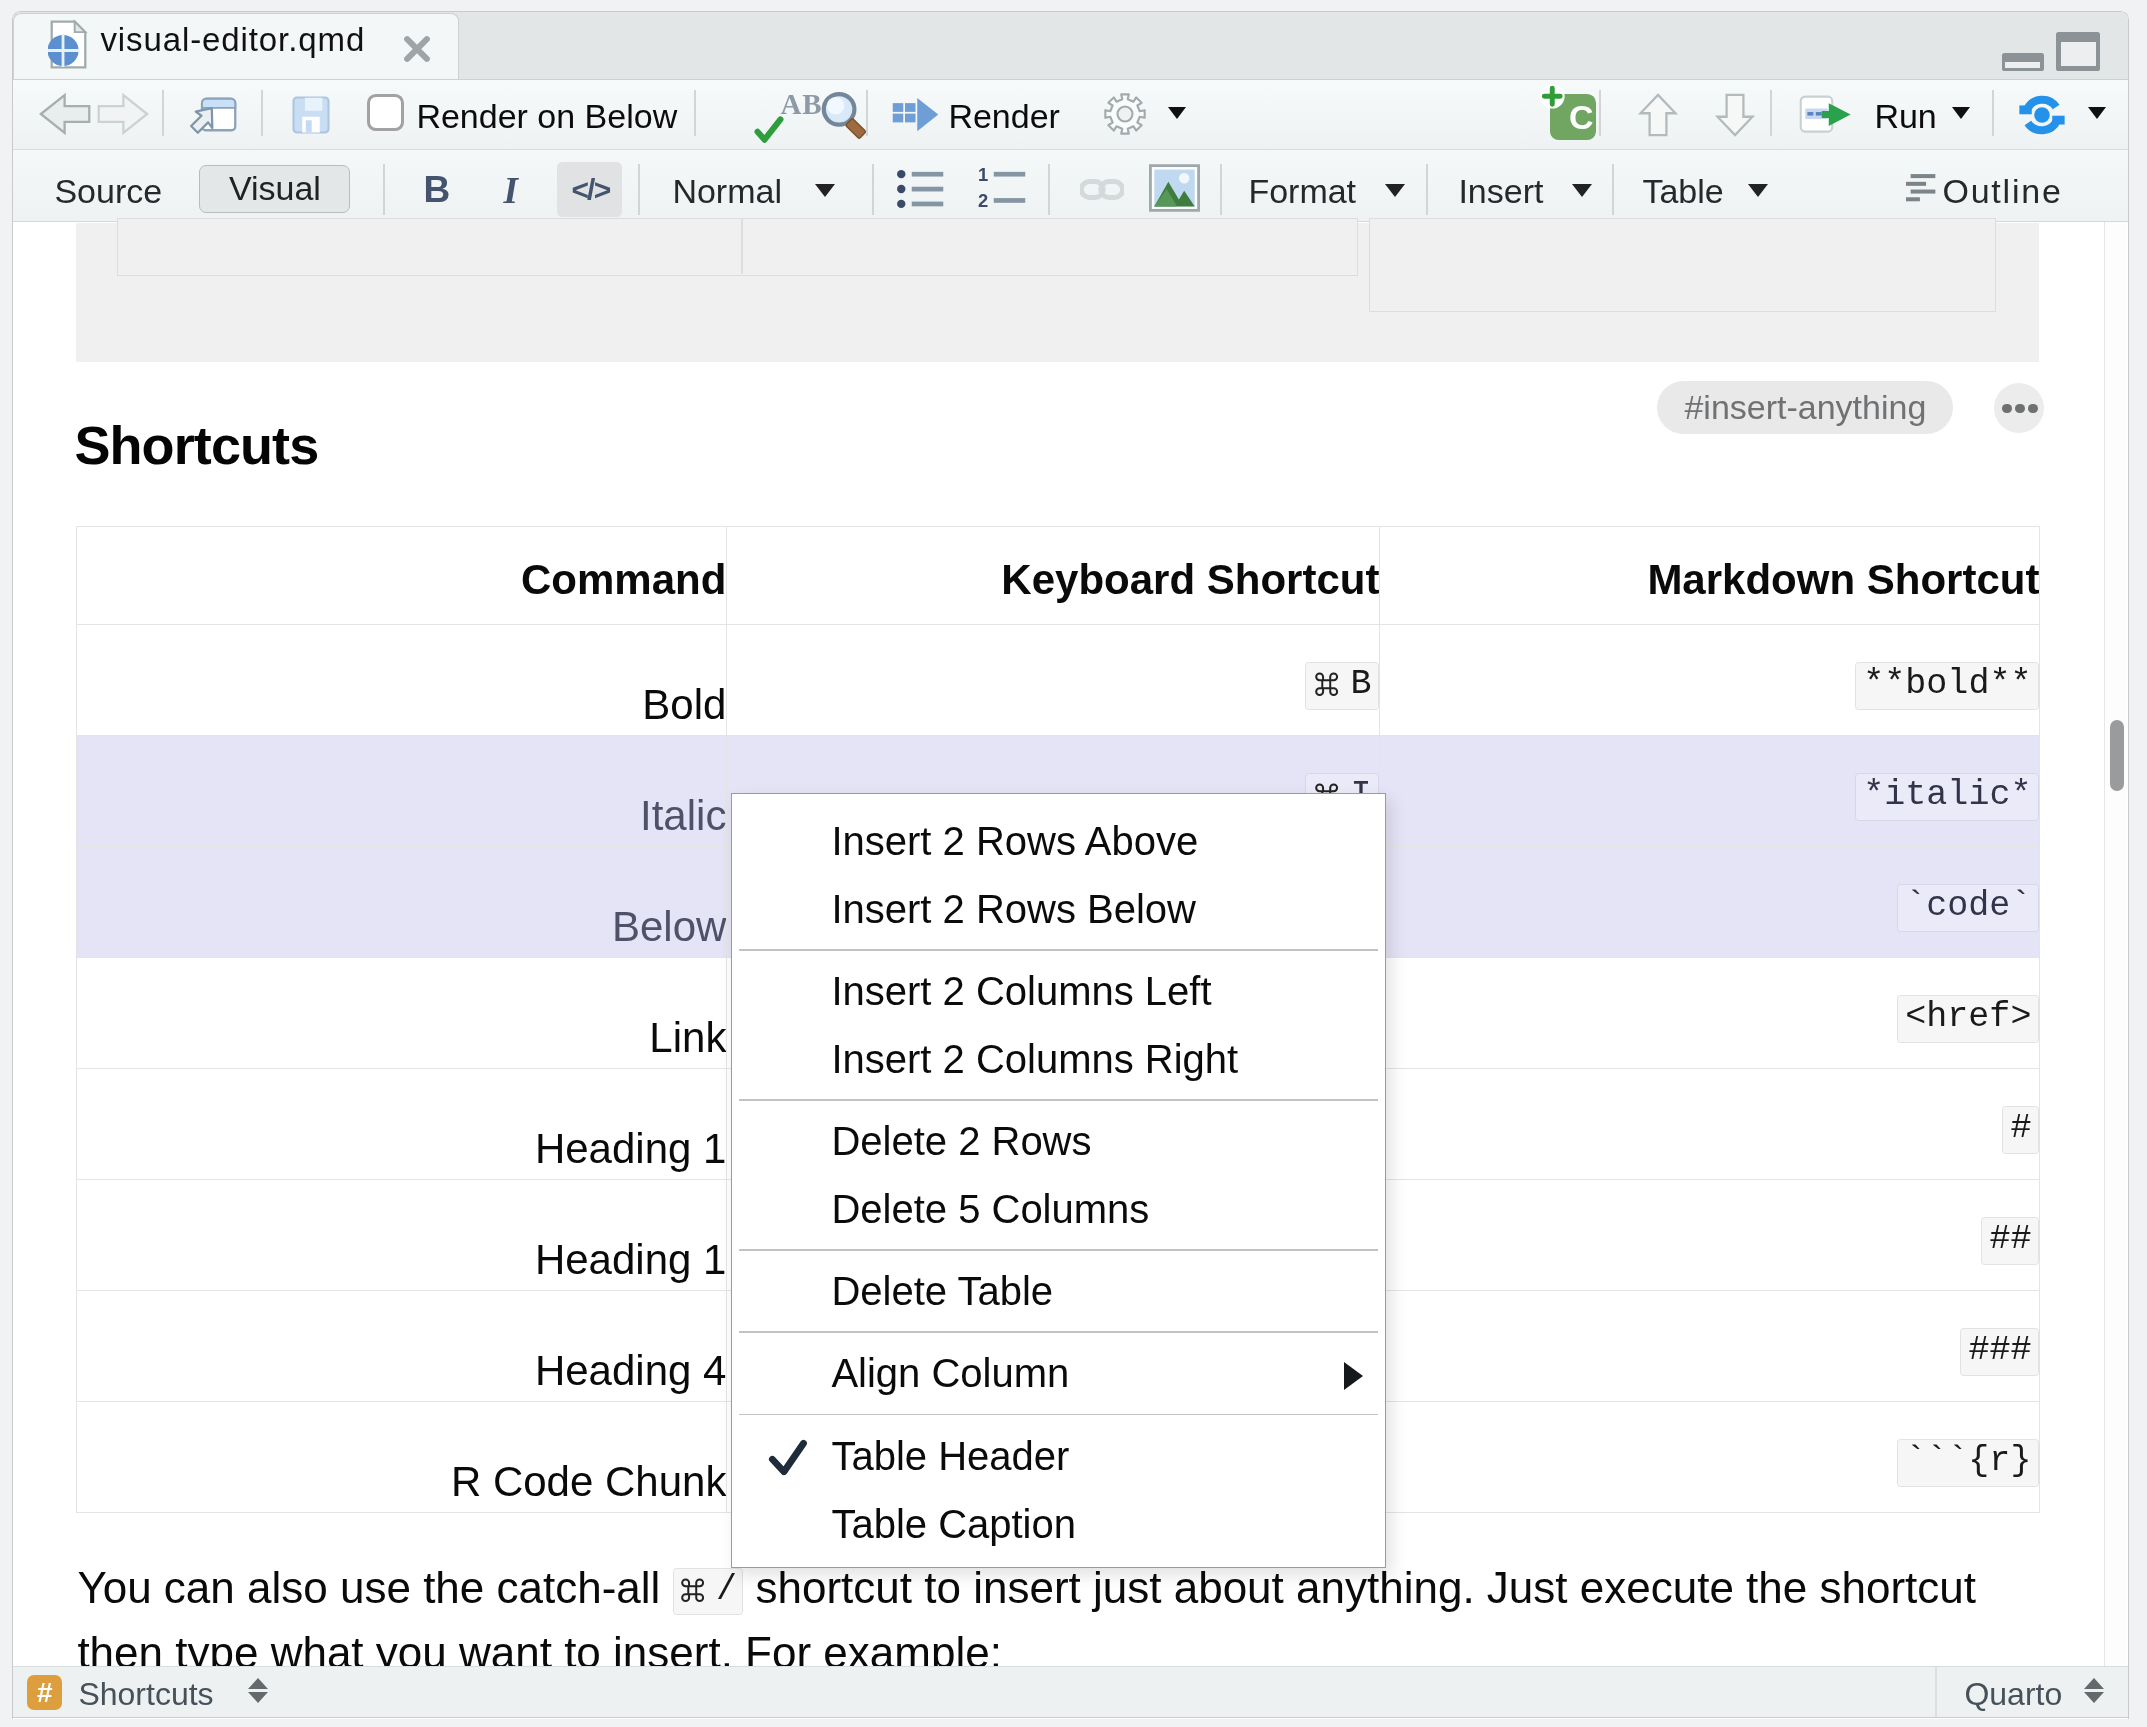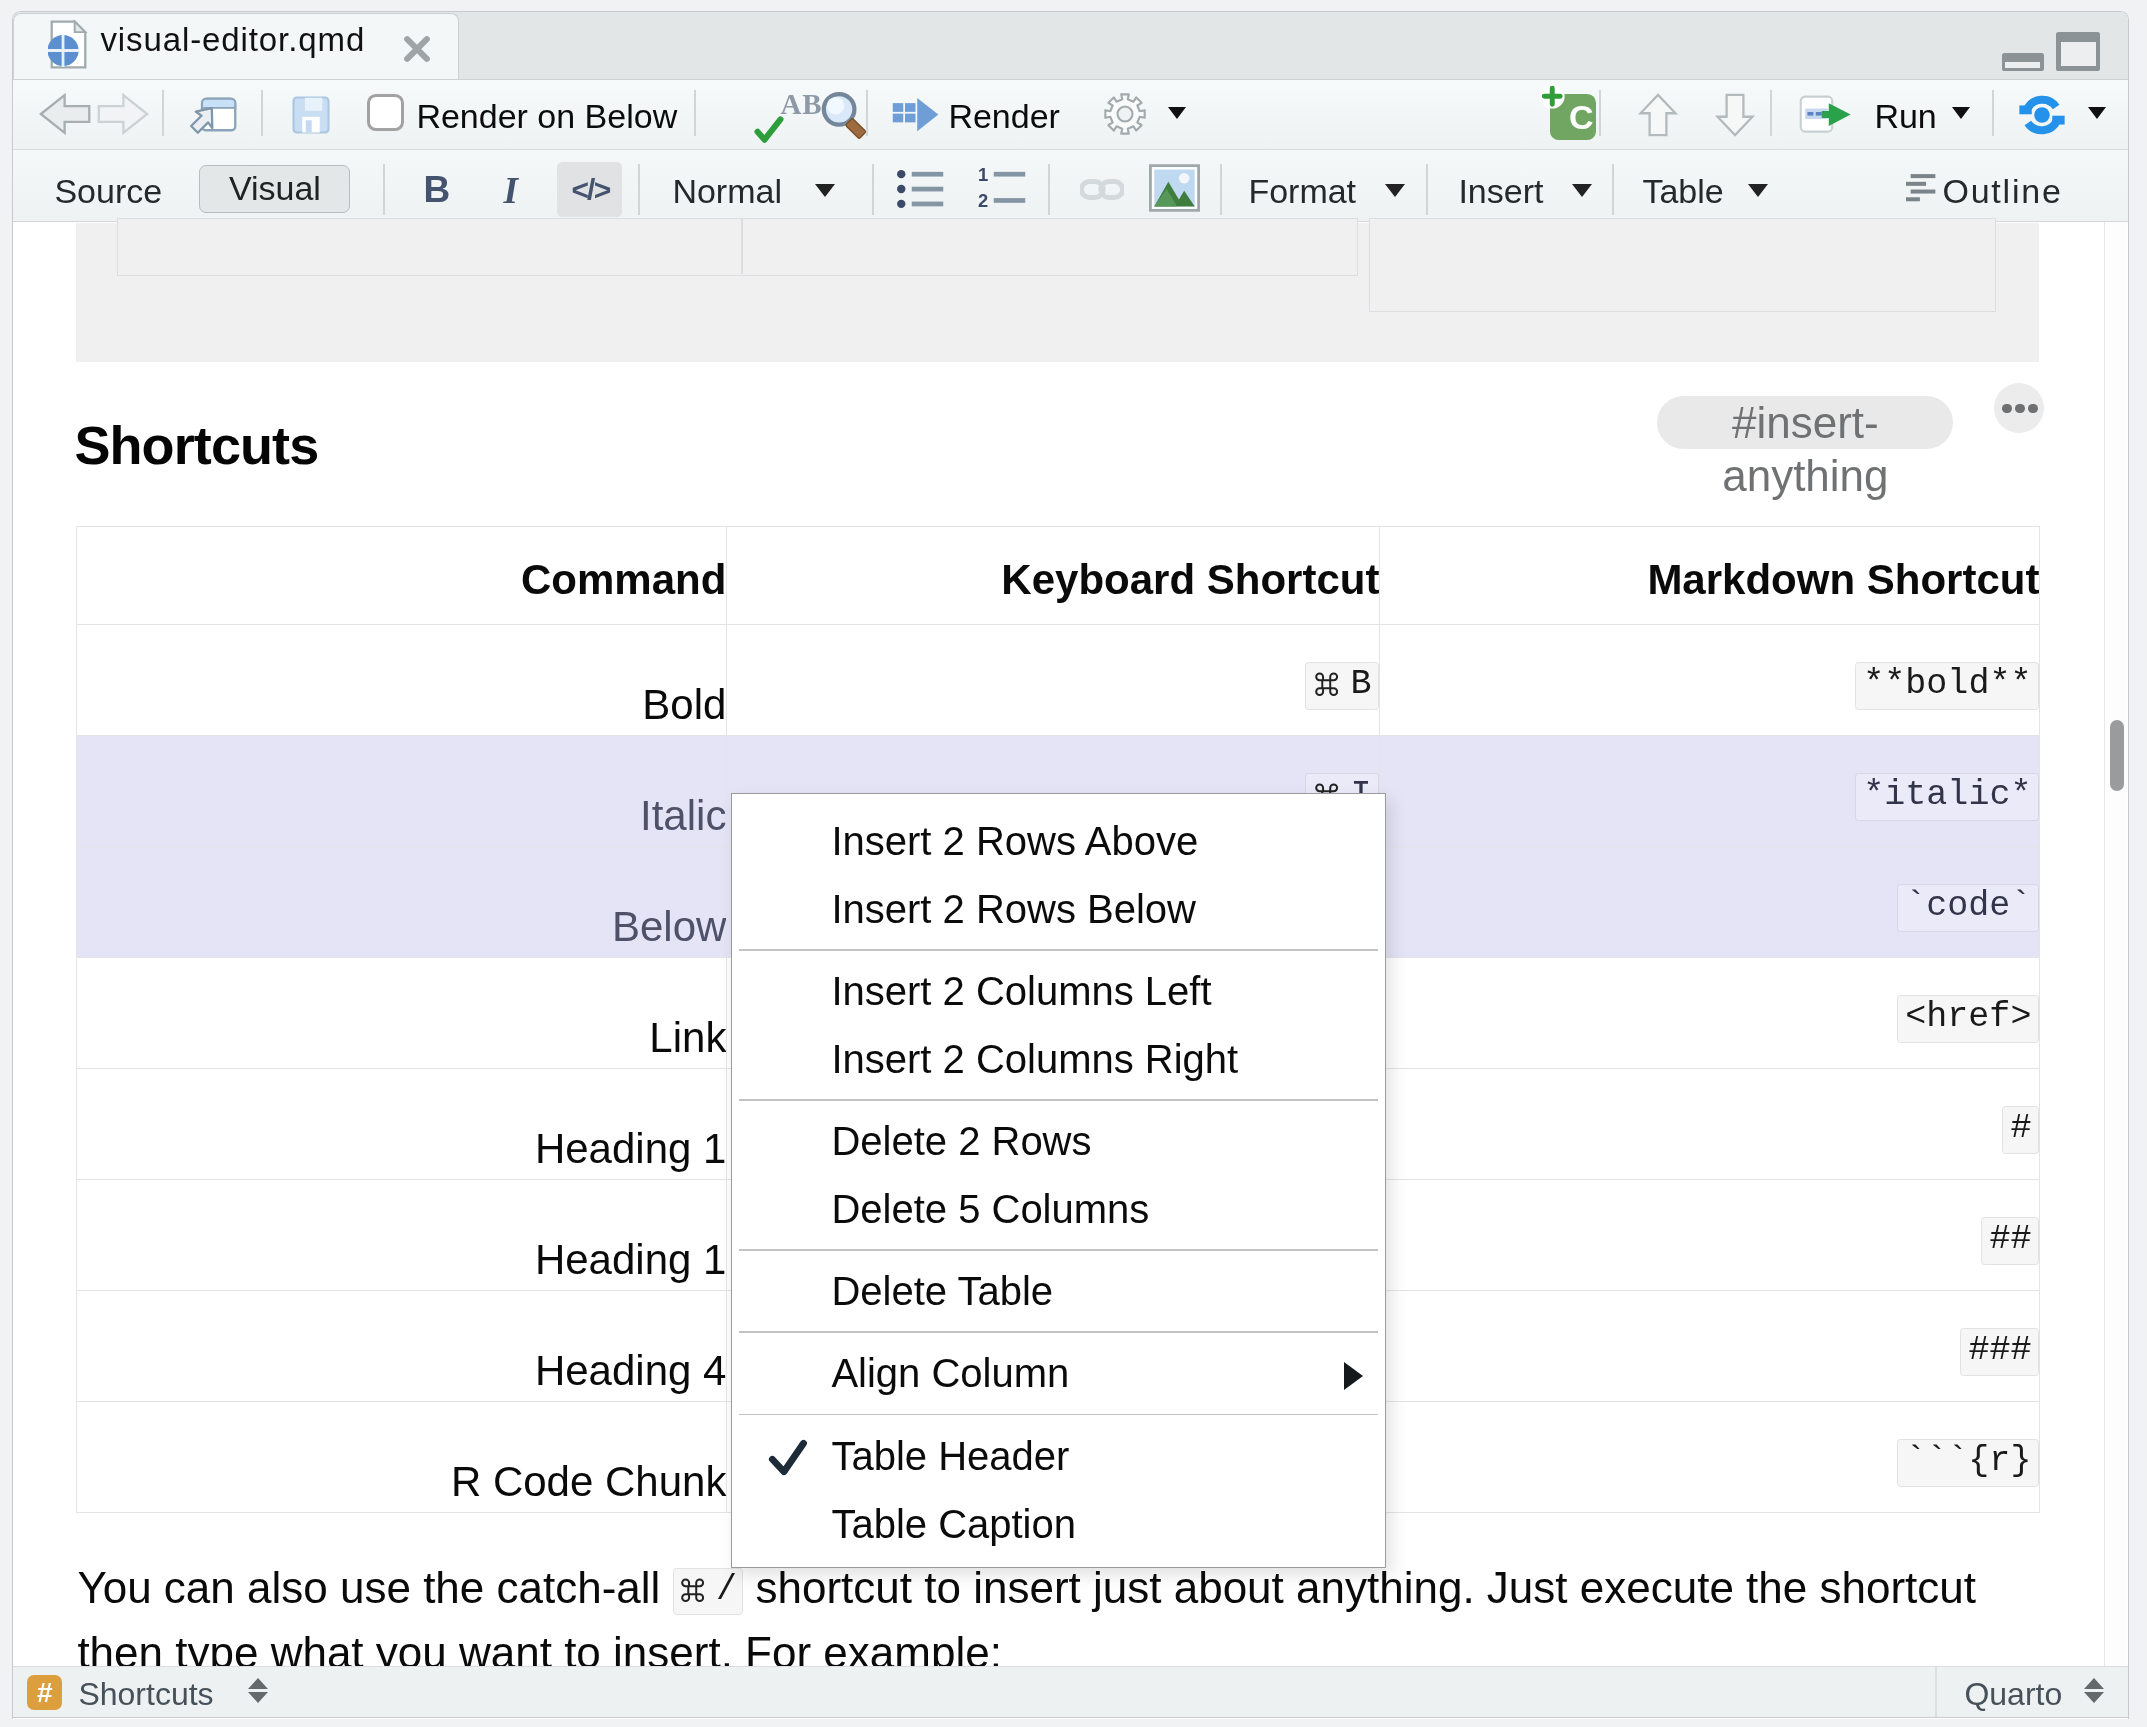--- a/index.html
+++ b/index.html
@@ -17,21 +17,21 @@
 .caret2 { position:absolute; width:0; height:0; border-left:10.6px solid transparent; border-right:10.6px solid transparent; border-top:13.2px solid #222; }
 .abs { position:absolute; }
 .tbtext2 { position:absolute; font-size:34px; color:#26292b; }
 #content { position:absolute; left:0; top:210px; width:100%; height:1444px; background:#fff; }
 #statusbar { position:absolute; left:0; top:1654px; width:100%; height:52px; background:#eef1f2; border-top:1.8px solid #d9dddd; border-bottom:1.8px solid #c9cdce; }
 
 #graypanel { position:absolute; left:63px; top:1.8px; width:1963px; height:139px; background:#f0f0f1; }
 #gbox1 { position:absolute; left:41px; top:-5.3px; width:1241px; height:58px; border:1.8px solid #dcdde0; background:#f0f0f1;}
 #gbox1v { position:absolute; left:623px; top:0; width:1.8px; height:55px; background:#dcdde0;}
 #gbox2 { position:absolute; left:1293px; top:-5.3px; width:627px; height:94px; border:1.8px solid #dcdde0; background:#f0f0f1;}
-#pill { position:absolute; left:1644px; top:174px; width:296px; height:53px; background:#e9e9ea; border-radius:28px; color:#6f7172; font-size:44px; text-align:center; line-height:53px;}
+#pill { position:absolute; left:1644px; top:159px; width:296px; height:53px; background:#e9e9ea; border-radius:28px; color:#6f7172; font-size:34px; text-align:center; line-height:53px;}
 #dots { position:absolute; left:1981px; top:161px; width:50px; height:50px; background:#ececed; border-radius:50%; }
 #dots span { position:absolute; top:21px; width:9.7px; height:9.7px; border-radius:50%; background:#6e7071; }
 h2#shortcuts { position:absolute; left:61px; top:192px; font-size:54px; font-weight:bold; color:#050505; letter-spacing:-0.9px;}
 #doctable { position:absolute; left:63px; top:304px; border-collapse:collapse; table-layout:fixed; width:1963px; }
 #doctable col.c1{width:650px;} #doctable col.c2{width:653px;} #doctable col.c3{width:660px;}
 #doctable th, #doctable td { border:1.8px solid #e4e4e5; vertical-align:top; text-align:right; font-size:42px; font-weight:normal; color:#0a0a0a; padding:0 0 0 18.5px; overflow:hidden; white-space:nowrap;}
 #doctable th { height:98px; font-weight:bold; font-size:42px; padding-top:30px; padding-left:13.2px; }
 #doctable td { height:111px; padding-top:56px; padding-left:15px; }
 #doctable tr.sel td { background:#e4e4f6; color:#4e5168; }
 #doctable td.kb { padding-top:37px; }

